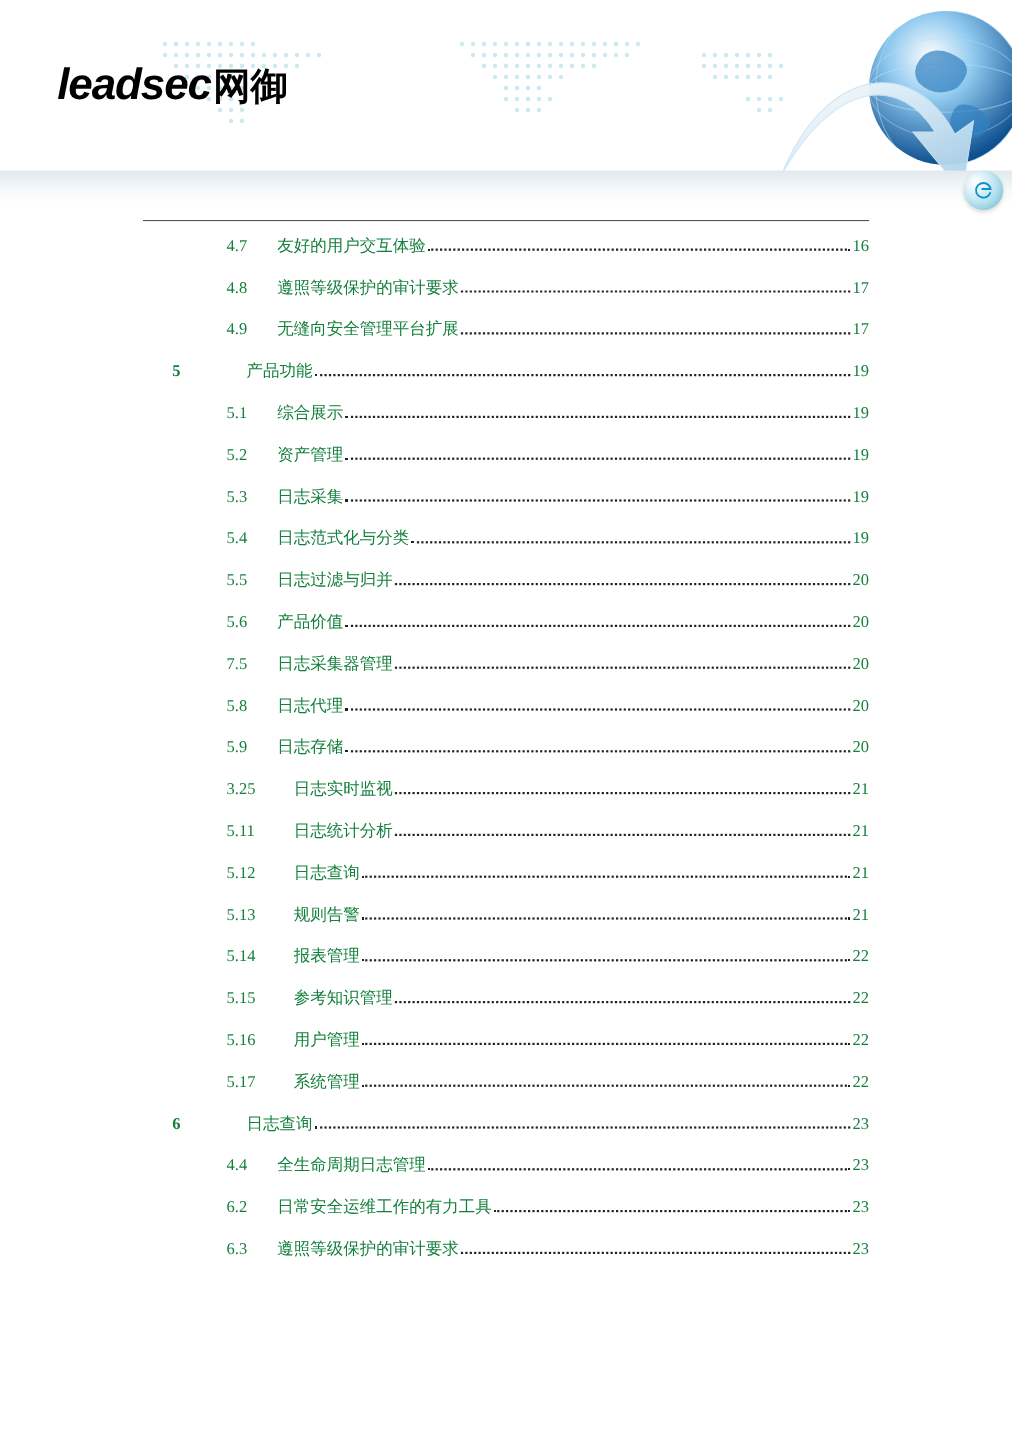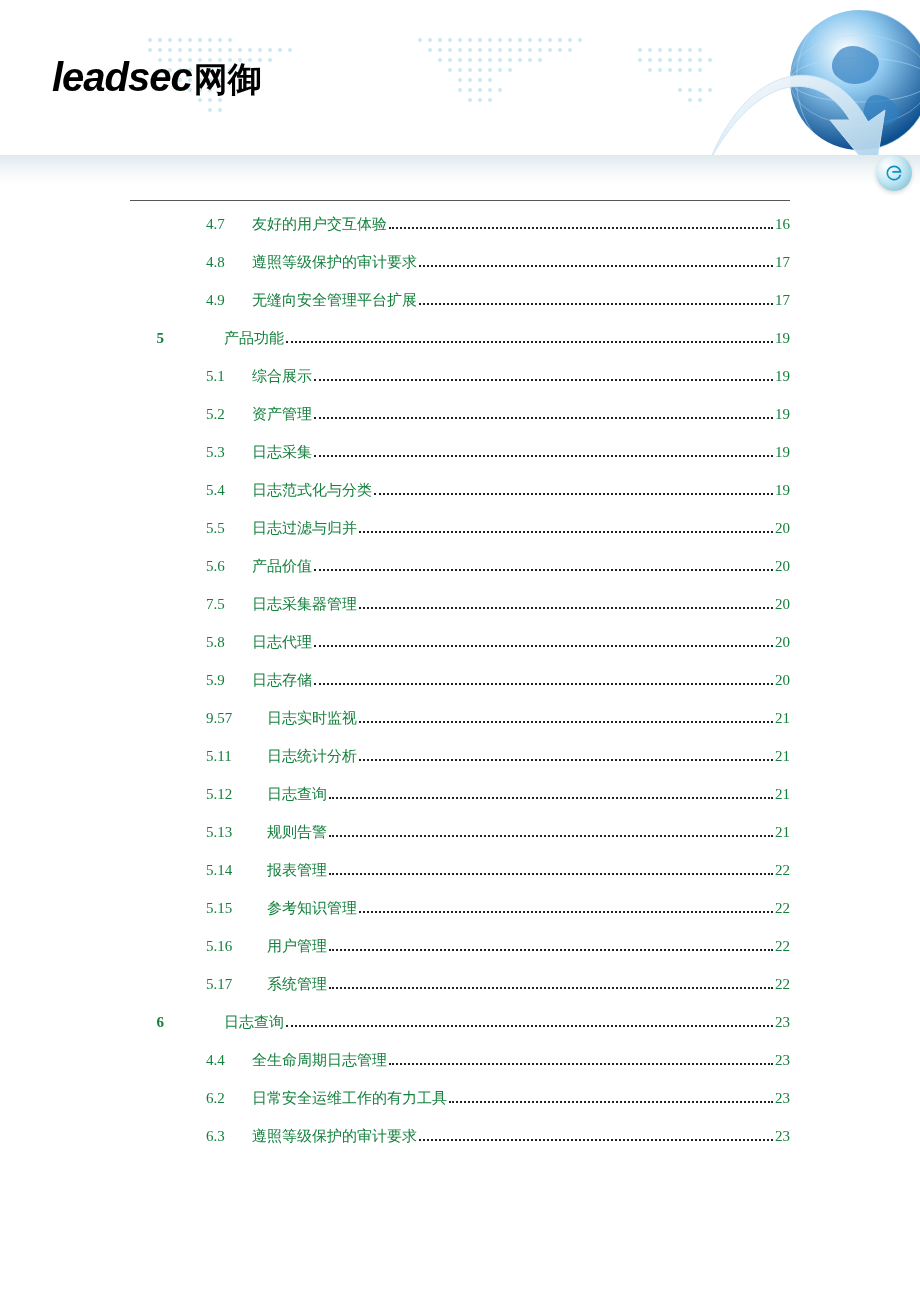--- a/index.html
+++ b/index.html
@@ -418,21 +418,21 @@
     </div>
     <div class="toc-row sub-row">
       <span class="col-section"></span>
       <span class="col-sub">5.9</span>
       <span class="col-title">日志存储</span>
       <span class="col-leader"></span>
       <span class="col-page">20</span>
     </div>
     <div class="toc-row sub-row">
       <span class="col-section"></span>
-      <span class="col-sub">9.57</span>
+      <span class="col-sub">3.25</span>
       <span class="col-title title-indent">日志实时监视</span>
       <span class="col-leader"></span>
       <span class="col-page">21</span>
     </div>
     <div class="toc-row sub-row">
       <span class="col-section"></span>
       <span class="col-sub">5.11</span>
       <span class="col-title title-indent">日志统计分析</span>
       <span class="col-leader"></span>
       <span class="col-page">21</span>

